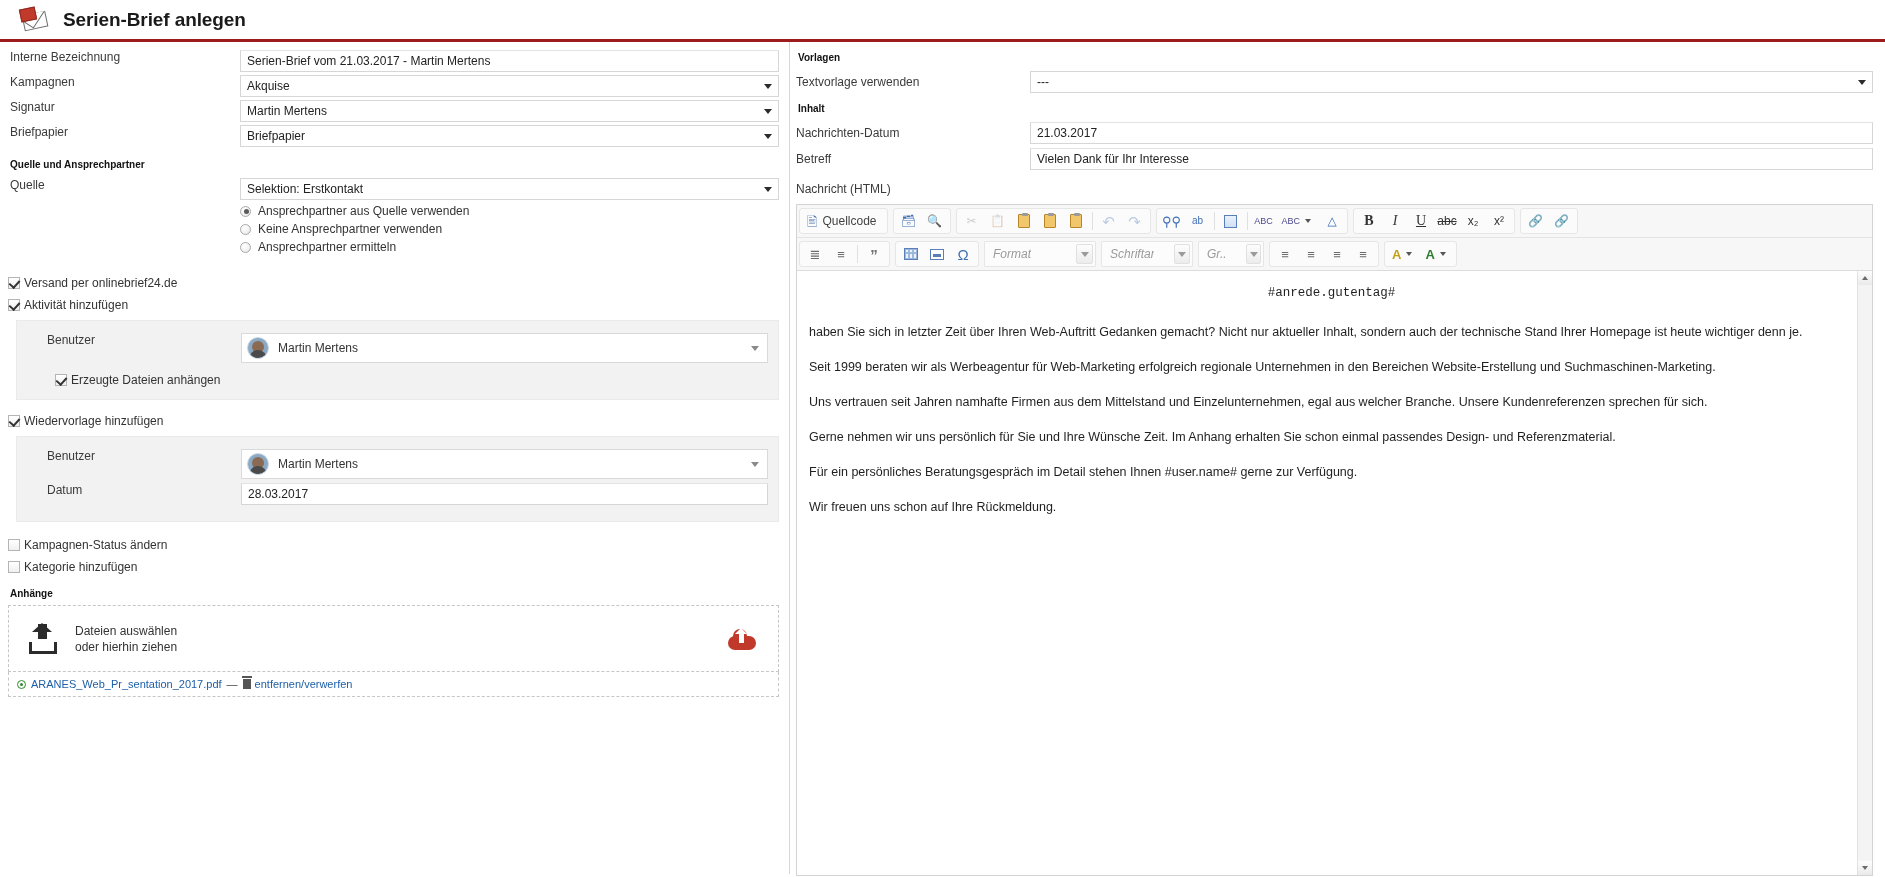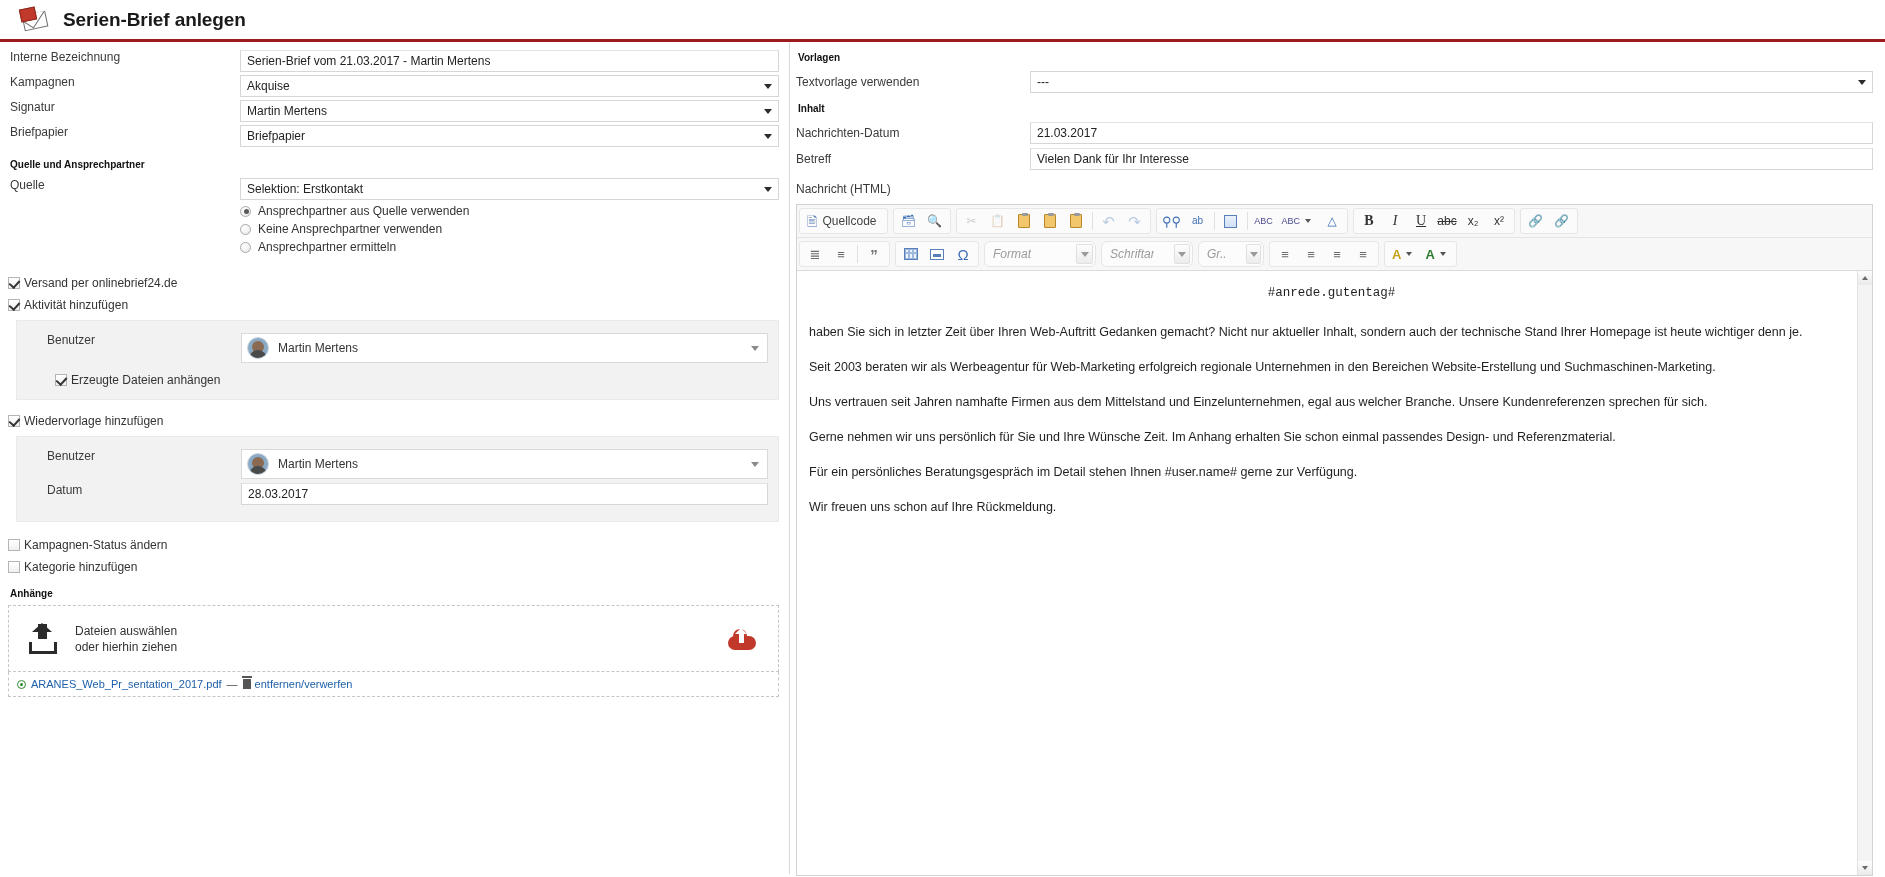--- a/index.html
+++ b/index.html
@@ -277,21 +277,21 @@
     position:relative;
   }
   .tbtn.wide { width:auto; padding:0 7px 0 4px; gap:5px; }
   .tsep { width:1px; height:18px; background:#e0e0e0; margin:0 3px; }
   .disabled { opacity:0.35; }
 
   .combo {
     display:flex; align-items:center; justify-content:space-between;
     background:#fcfcfc;
     border:1px solid #e6e6e6;
-    border-radius:6px;
+    border-radius:1px;
     height:26px; margin-right:5px;
     padding:0 2px 0 8px;
     color:#9a9a9a; font-style:italic; font-size:12px;gap:12px;
   }
   .combo .ph { white-space:nowrap; overflow:hidden; }
   .combo .arrw {
     width:17px;height:20px; margin-left:8px;
     background:linear-gradient(#fdfdfd,#ececec);
     border:1px solid #e0e0e0; border-radius:2px;
     display:flex;align-items:center;justify-content:center;
@@ -746,21 +746,21 @@
             <div class="tbtn wide">
                 <span class="ic" style="font-size:13px;color:#2f7d2f;font-weight:bold">A</span>
                 <i style="width:0;height:0;border-left:3px solid transparent;border-right:3px solid transparent;border-top:4px solid #555"></i>
               </div>
           </div>
         </div>
 
         <div class="ebody">
           <p class="first">#anrede.gutentag#</p>
           <p>haben Sie sich in letzter Zeit über Ihren Web-Auftritt Gedanken gemacht? Nicht nur aktueller Inhalt, sondern auch der technische Stand Ihrer Homepage ist heute wichtiger denn je.</p>
-          <p>Seit 2003 beraten wir als Werbeagentur für Web-Marketing erfolgreich regionale Unternehmen in den Bereichen Website-Erstellung und Suchmaschinen-Marketing.</p>
+          <p>Seit 1999 beraten wir als Werbeagentur für Web-Marketing erfolgreich regionale Unternehmen in den Bereichen Website-Erstellung und Suchmaschinen-Marketing.</p>
           <p>Uns vertrauen seit Jahren namhafte Firmen aus dem Mittelstand und Einzelunternehmen, egal aus welcher Branche. Unsere Kundenreferenzen sprechen für sich.</p>
           <p>Gerne nehmen wir uns persönlich für Sie und Ihre Wünsche Zeit. Im Anhang erhalten Sie schon einmal passendes Design- und Referenzmaterial.</p>
           <p>Für ein persönliches Beratungsgespräch im Detail stehen Ihnen #user.name# gerne zur Verfügung.</p>
           <p>Wir freuen uns schon auf Ihre Rückmeldung.</p>
           <div class="escroll">
             <div class="up">
                 <i></i>
               </div>
             <div class="dn">
                 <i></i>

